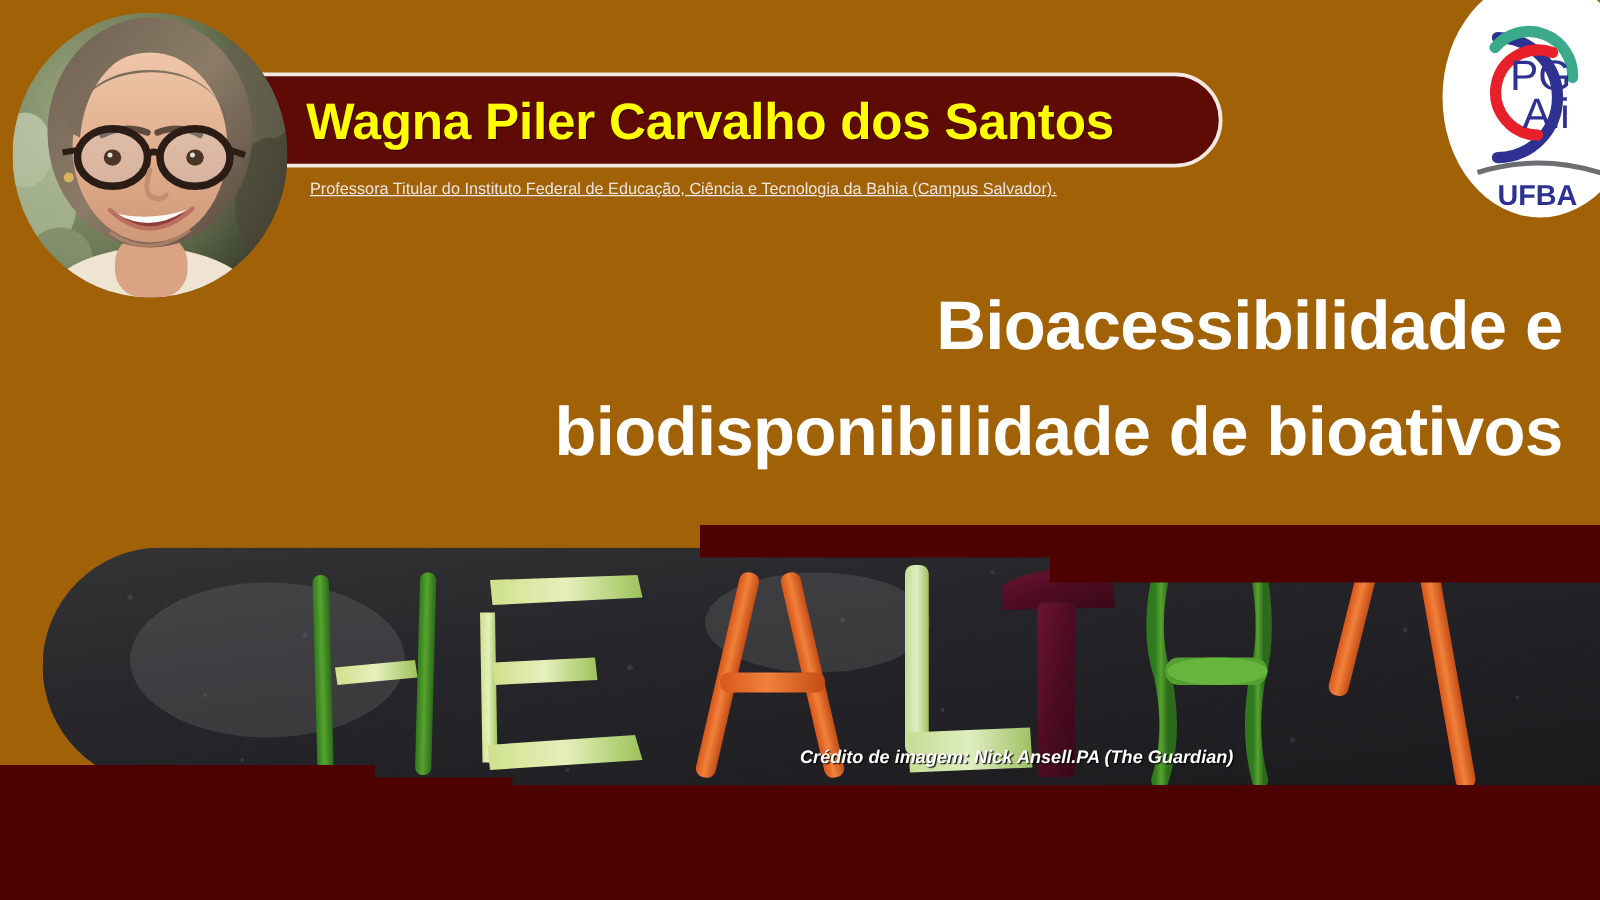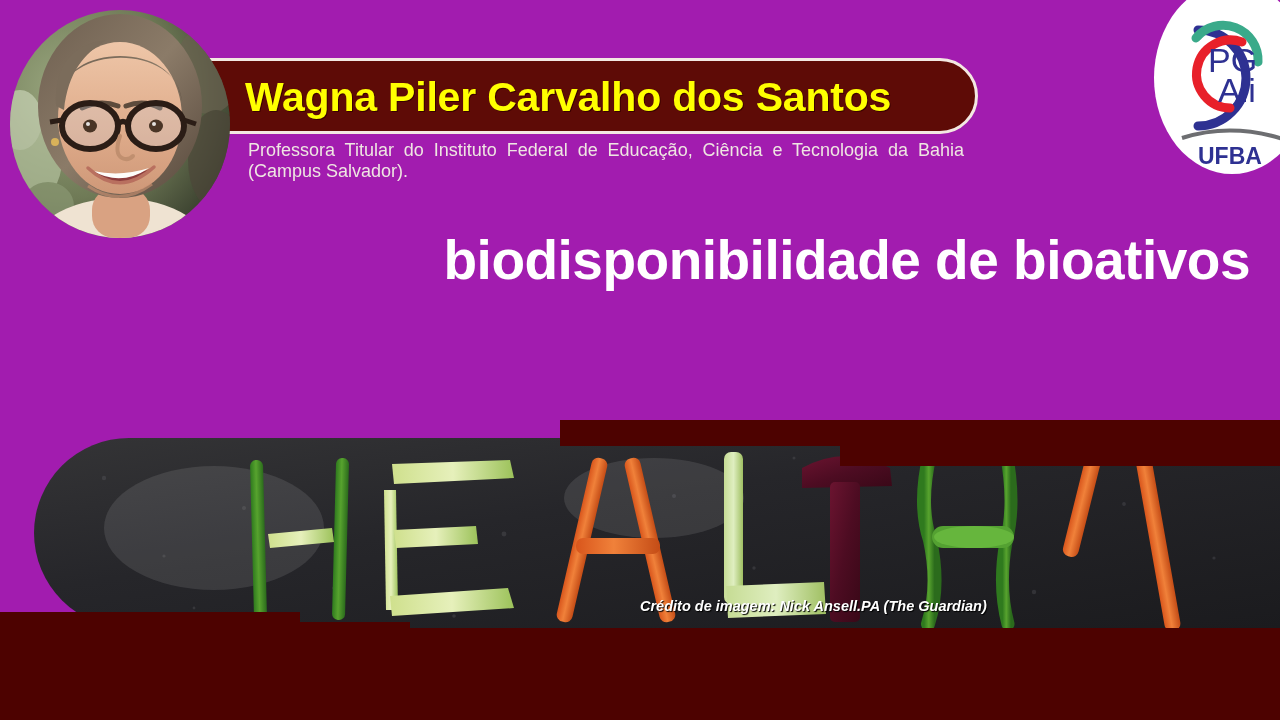--- a/index.html
+++ b/index.html
@@ -5,21 +5,21 @@
   html, body {
     margin: 0;
     padding: 0;
     background: #000;
   }
   #poster {
     position: relative;
     width: 1280px;
     height: 720px;
     overflow: hidden;
-    background: #a21caf;
+    background: #a16207;
     font-family: "Liberation Sans", sans-serif;
   }
 
   
   #speaker-photo {
     position: absolute;
     left: 10px;
     top: 10px;
     width: 220px;
     height: 228px;
@@ -58,24 +58,25 @@
     text-shadow: 1px 1px 0 #3a0000;
   }
 
   
   #affiliation {
     position: absolute;
     left: 248px;
     top: 140px;
     width: 716px;
     color: #efe6e2;
-    font-size: 18px;
+    font-size: 13px;
     line-height: 21px;
     text-align: justify;
     z-index: 5;
+    text-decoration: underline;
   }
 
   
   #pgali-logo {
     position: absolute;
     left: 1146px;
     top: -10px;
     width: 160px;
     height: 195px;
     z-index: 6;
@@ -355,20 +356,21 @@
     </svg>
   </div>
 
   <div class="mask" id="mask-title-mid"></div>
   <div class="mask" id="mask-title-right"></div>
   <div class="mask" id="mask-bottom-left"></div>
   <div class="mask" id="mask-bottom-step"></div>
   <div class="mask" id="mask-bottom-all"></div>
 
   <div id="headline">
+    <span class="hl-line">Bioacessibilidade e</span>
     <span class="hl-line">biodisponibilidade de bioativos</span>
   </div>
 
   <div id="image-credit">Crédito de imagem: Nick Ansell.PA (The Guardian)</div>
 
 
 
 </div>
 
 </body></html>

